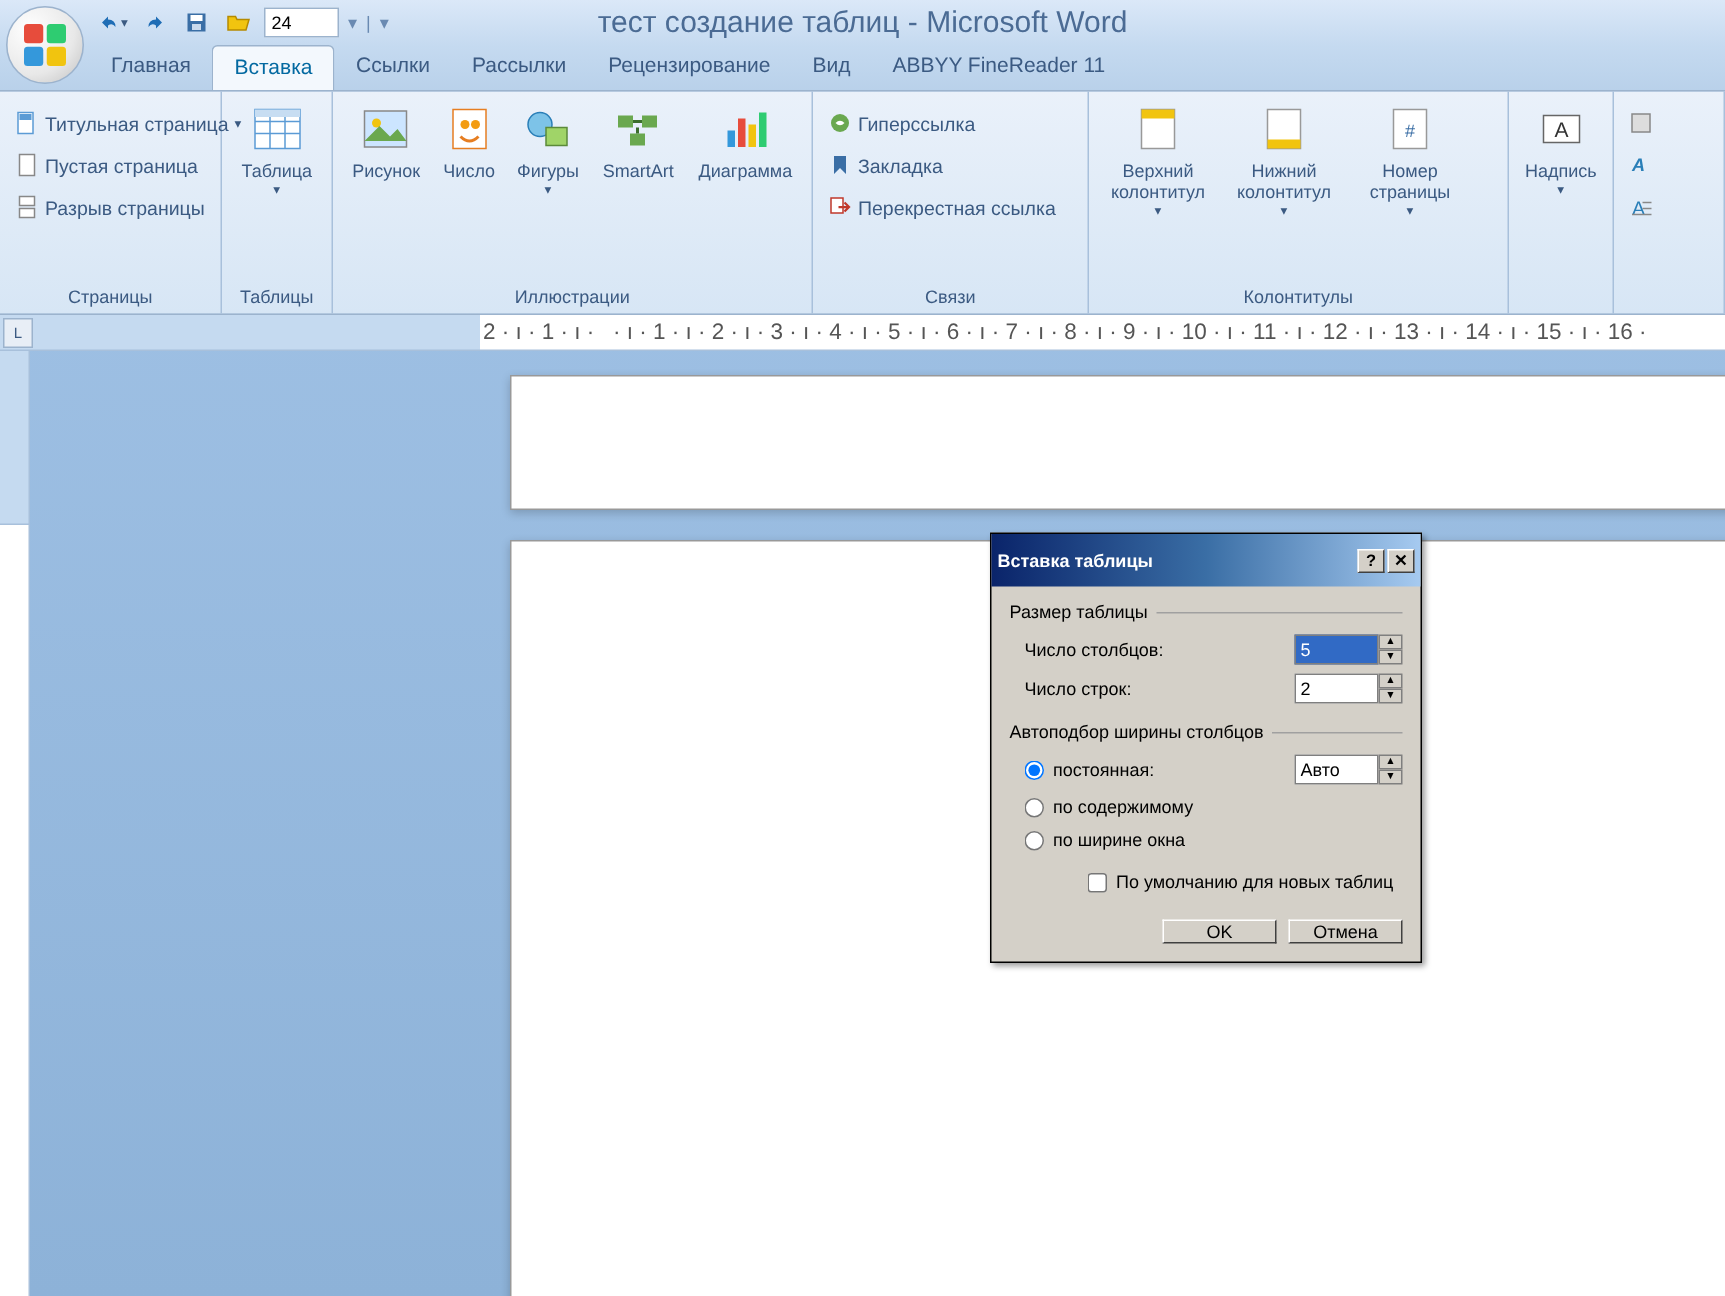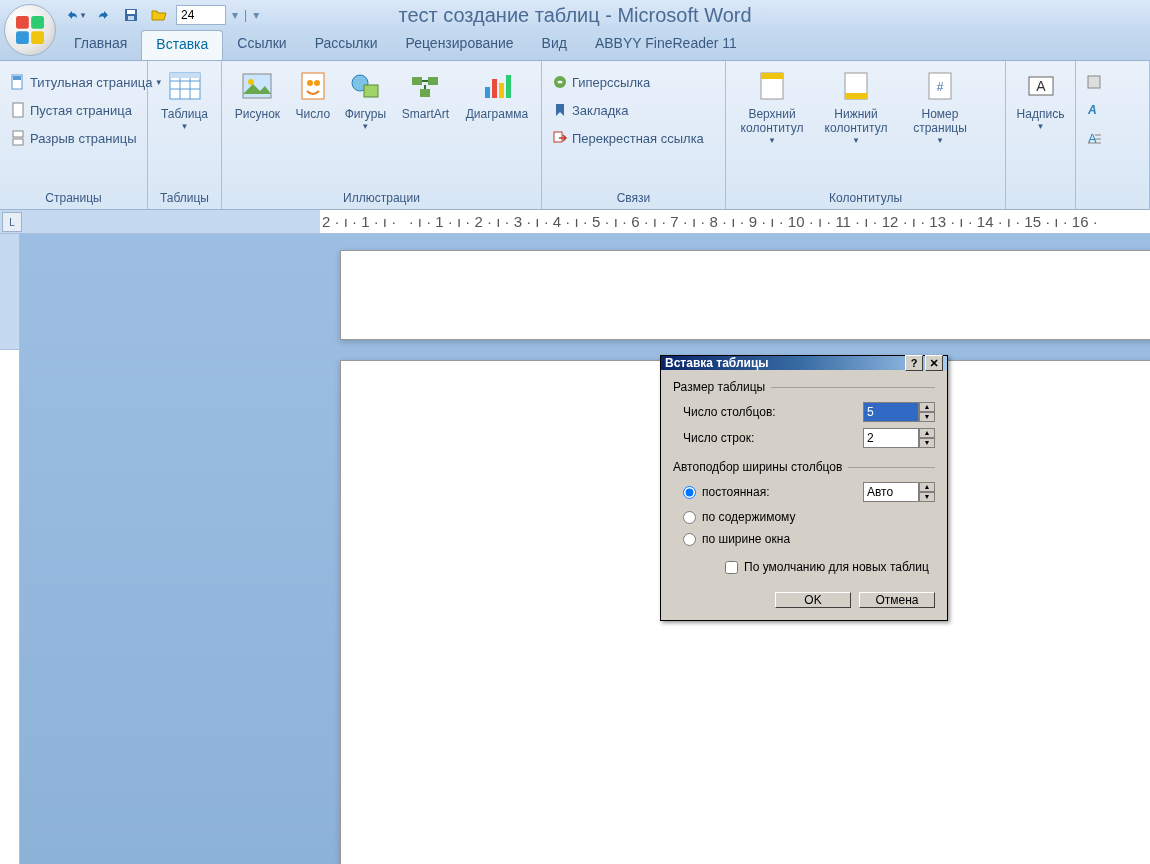--- a/index.html
+++ b/index.html
@@ -38,21 +38,21 @@
 .hruler { position:absolute; top:0; left:320px; right:0; height:24px; background:#fff; border-bottom:1px solid #a8c0db; font-size:9px; color:#555; overflow:hidden; display:flex; align-items:center; padding-left:2px; letter-spacing:0; }
 .hruler-left { position:absolute; top:0; left:0; width:320px; height:24px; background:#c5daf0; border-bottom:1px solid #a8c0db; }
 .corner-box { position:absolute; top:2px; left:2px; width:20px; height:20px; border:1px solid #9cb3cd; background:#e8eef6; font-size:10px; display:flex; align-items:center; justify-content:center; color:#3b5a82; }
 .vruler { position:absolute; top:140px; left:0; width:20px; bottom:0; background:#fff; border-right:1px solid #a8c0db; font-size:9px; color:#555; writing-mode:vertical-rl; }
 .vruler-top { position:absolute; top:24px; left:0; width:20px; height:116px; background:#c5daf0; border-right:1px solid #a8c0db; border-bottom:1px solid #a8c0db; }
 .page1 { position:absolute; top:40px; left:340px; right:-20px; height:90px; background:#fff; box-shadow:0 2px 6px rgba(0,0,0,.2); border:1px solid #999; }
 .page2 { position:absolute; top:150px; left:340px; right:-20px; bottom:-50px; background:#fff; box-shadow:0 2px 6px rgba(0,0,0,.2); border:1px solid #999; }
 
 
 .dialog { position:absolute; top:355px; left:660px; width:288px; background:#d4d0c8; border:1px solid #000; box-shadow:2px 2px 4px rgba(0,0,0,.4); font-size:12px; }
-.dlg-title { height:14px; background: linear-gradient(90deg,#0a246a,#3a6ea5,#a6caf0); color:#fff; display:flex; align-items:center; padding:0 4px; font-weight:bold;justify-content:center; }
+.dlg-title { height:35px; background: linear-gradient(90deg,#0a246a,#3a6ea5,#a6caf0); color:#fff; display:flex; align-items:center; padding:0 4px; font-weight:bold;justify-content:center; }
 .dlg-title span { flex:1; }
 .dlg-btn { width:18px; height:16px; background:#d4d0c8; border:1px solid #fff; border-right-color:#404040; border-bottom-color:#404040; margin-left:2px; font-size:11px; font-weight:bold; display:flex; align-items:center; justify-content:center; color:#000; cursor:pointer; font-family:Arial; }
 .dlg-body { padding: 10px 12px 12px; }
 .fieldset-label { font-size:12px; margin-bottom: 8px; display:flex; align-items:center; gap:6px; }
 .fieldset-label::after { content:""; flex:1; border-top:1px solid #a0a0a0; }
 .form-row { display:flex; align-items:center; margin: 6px 0 6px 10px; }
 .form-row label { flex:1; font-size:12px; }
 .spinner { display:flex; width:72px; }
 .spinner input { width:56px; height:20px; border:1px solid #7f7f7f; font-size:12px; padding:0 3px; background:#fff; }
 .spin-btns { display:flex; flex-direction:column; }

